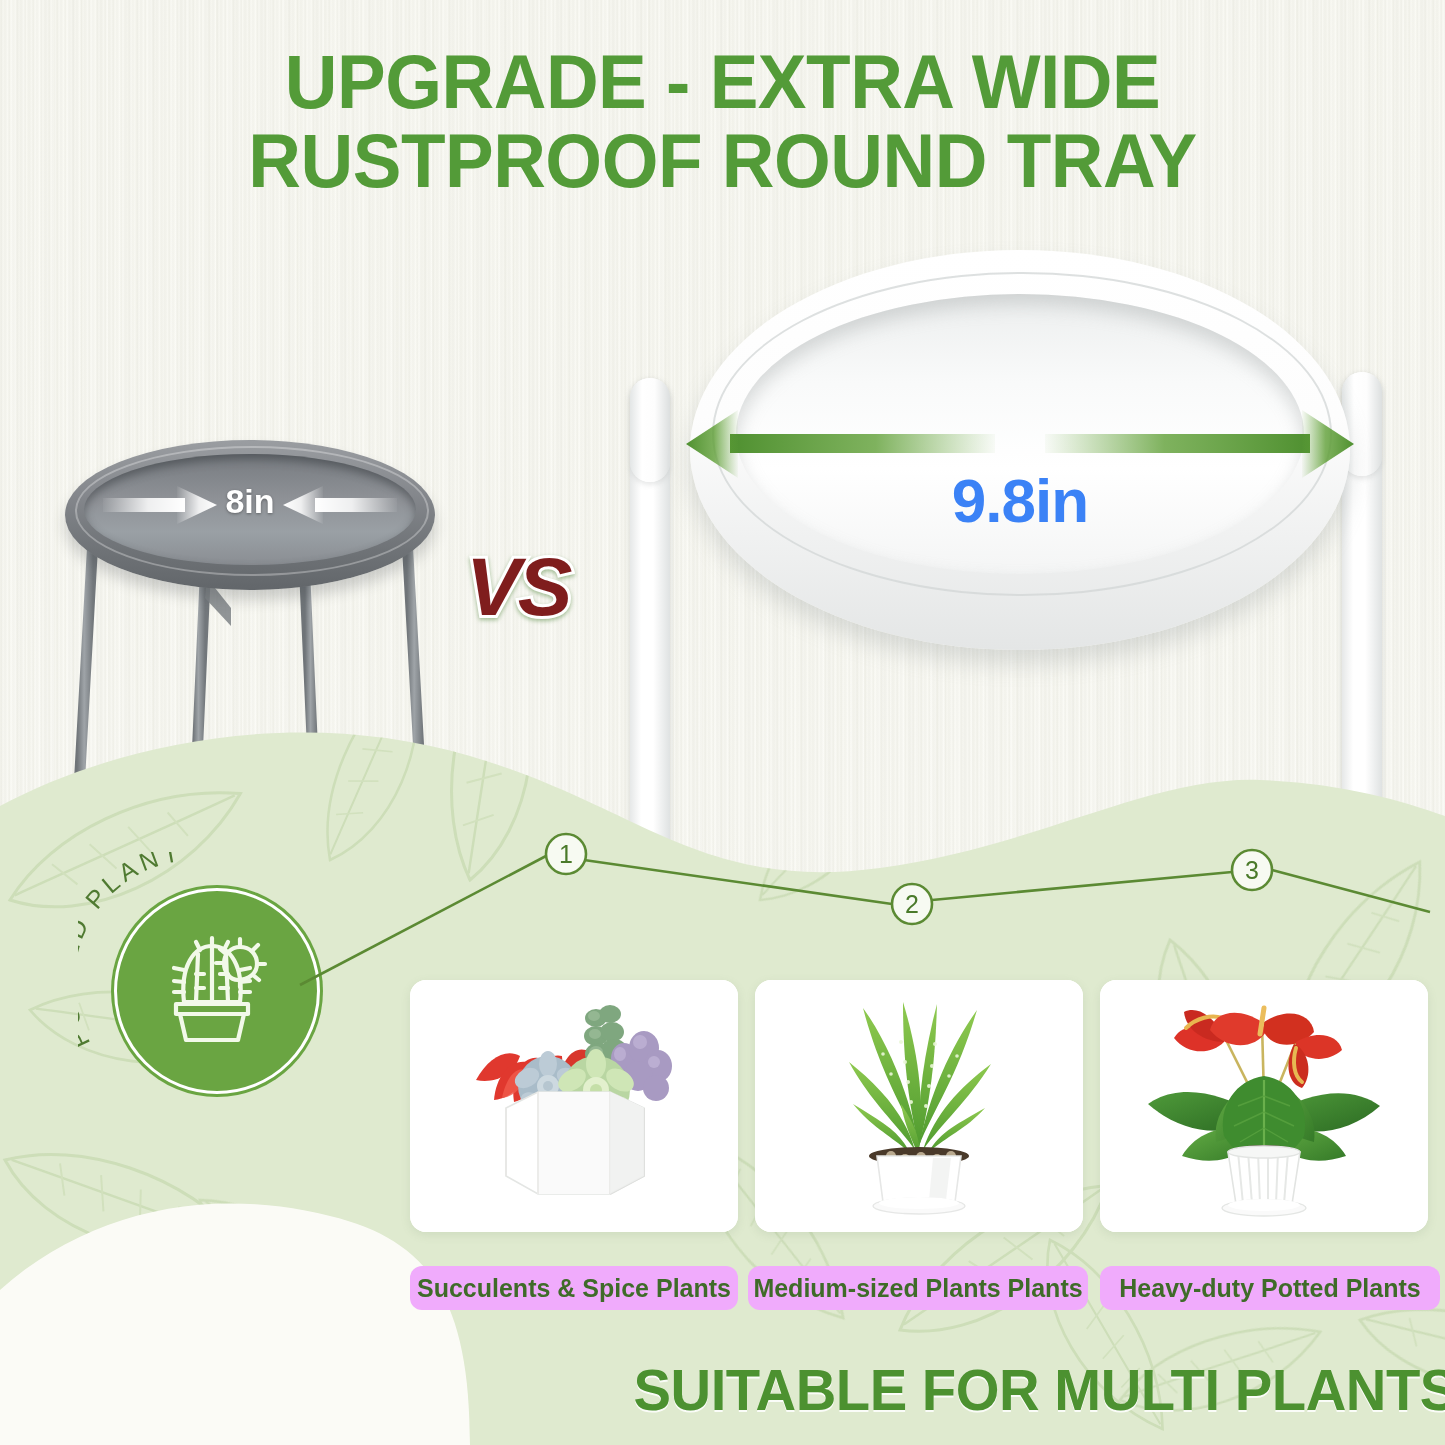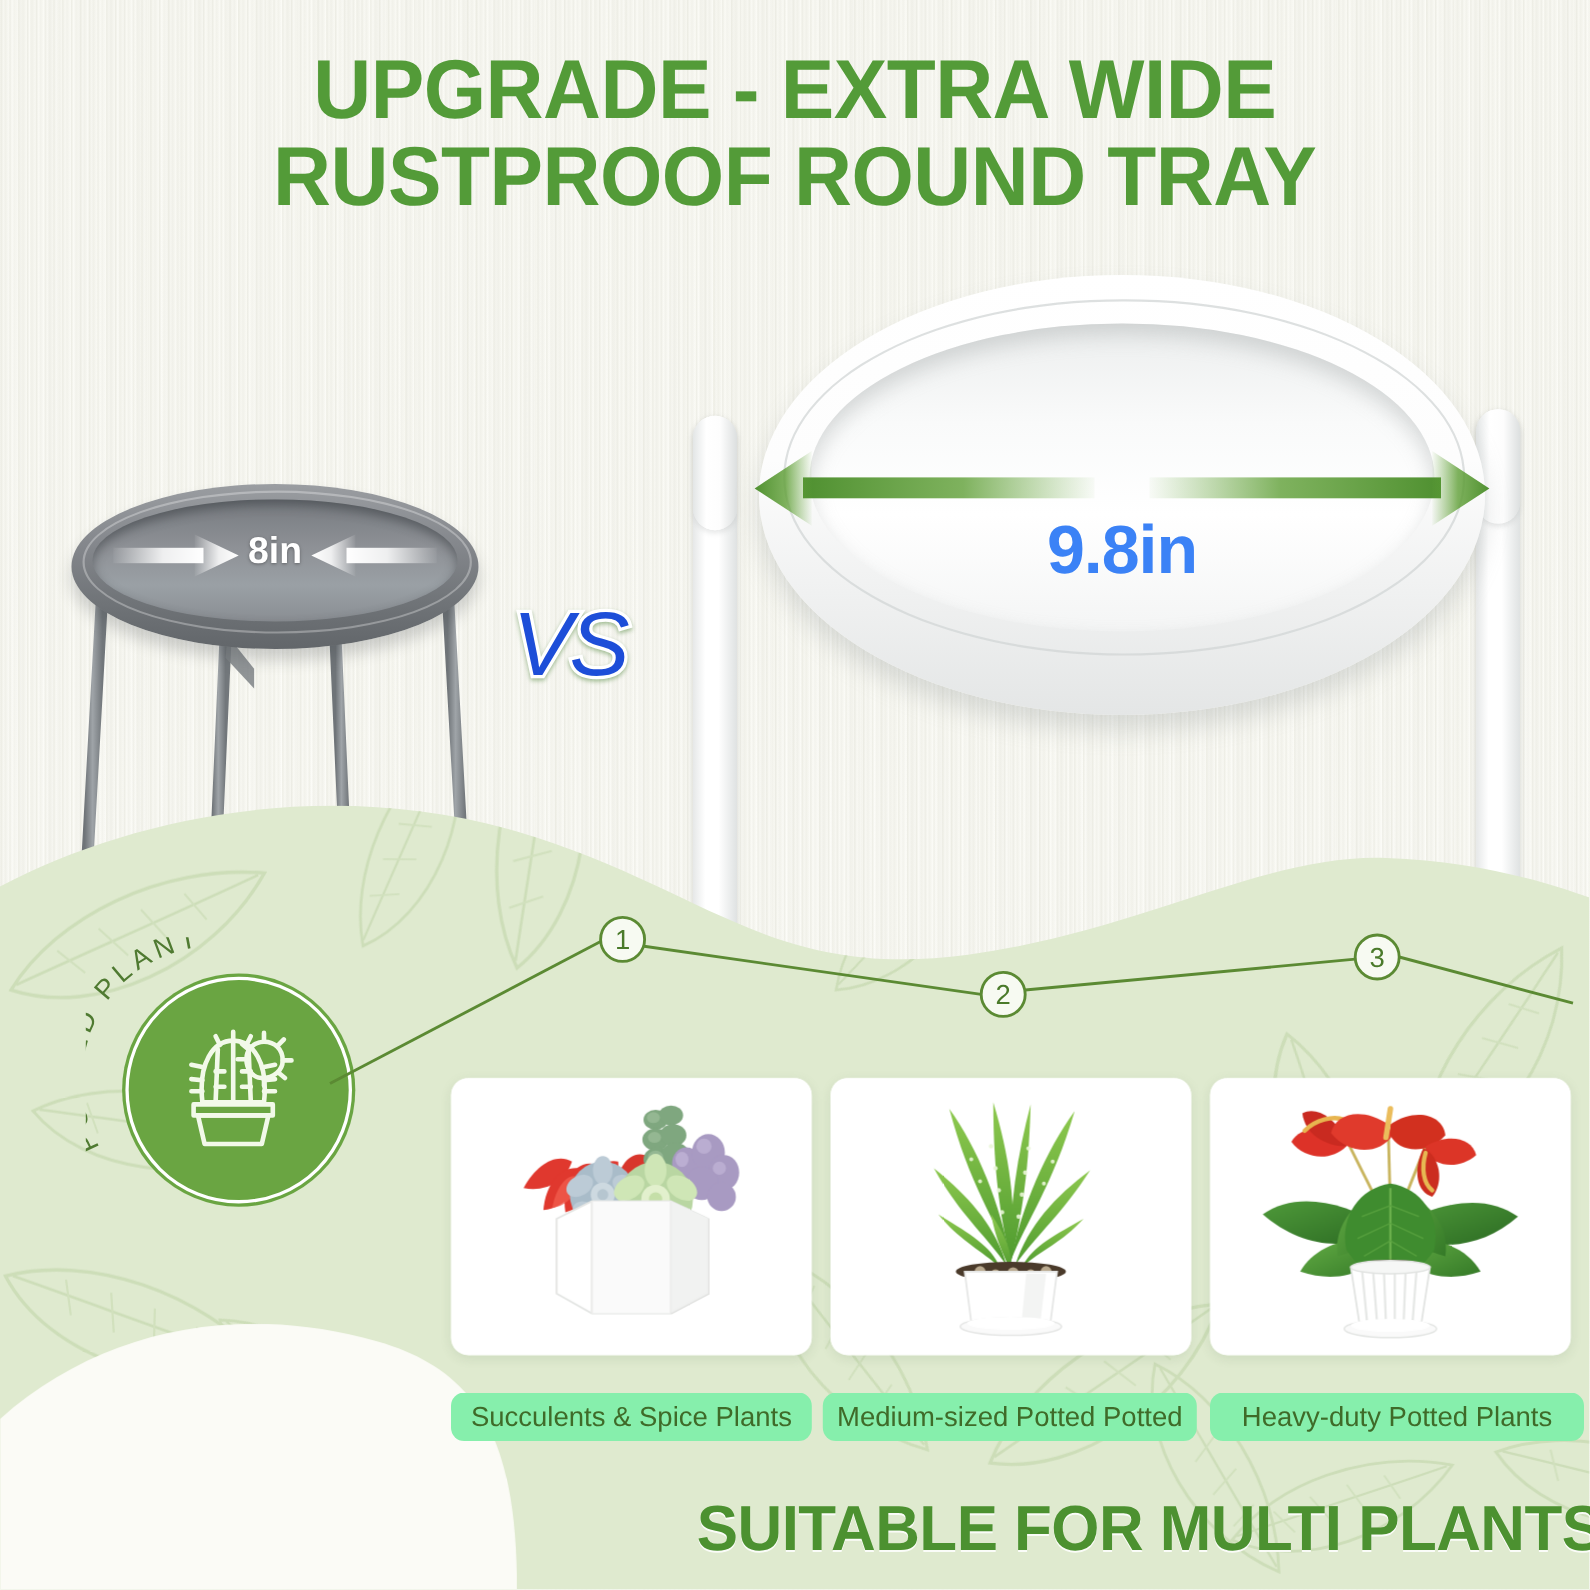--- a/index.html
+++ b/index.html
@@ -65,22 +65,22 @@
   .gray-arrows{position:absolute;left:0;top:22px;width:370px;height:100px;}
   .dim-label-gray{
     position:absolute;left:0;top:42px;width:370px;text-align:center;
     color:#ffffff;font-size:34px;font-weight:bold;
     text-shadow:0 1px 3px rgba(0,0,0,0.35);
   }
 
   
   .vs-badge{
     position:absolute;left:466px;top:540px;
-    font-size:82px;font-style:italic;font-weight:normal;
-    color:#1d4ed8;
+    font-size:82px;font-style:italic;font-weight:bold;
+    color:#7f1d1d;
     -webkit-text-stroke:6px #ffffff;
     paint-order:stroke fill;
     letter-spacing:-3px;
     filter:drop-shadow(0 2px 2px rgba(90,140,70,0.55));
   }
 
   
   .white-unit{position:absolute;left:612px;top:240px;width:820px;height:620px;}
   .leg{
     position:absolute;width:40px;
@@ -144,24 +144,25 @@
     overflow:hidden;
   }
   .card.c1{left:410px;top:980px;}
   .card.c2{left:755px;top:980px;}
   .card.c3{left:1100px;top:980px;}
   .card svg{display:block;width:100%;height:100%;}
 
   
   .pill{
     position:absolute;height:44px;border-radius:12px;
-    background:#86efac;
+    background:#f0abfc;
     display:flex;align-items:center;justify-content:center;
     color:#3f6b29;font-size:25px;white-space:nowrap;padding:0 16px;
     box-sizing:border-box;
+    font-weight:bold;
   }
   .pill.p1{left:410px;top:1266px;width:328px;}
   .pill.p2{left:748px;top:1266px;width:340px;}
   .pill.p3{left:1100px;top:1266px;width:340px;}
 
   
   .bottom-head{
     position:absolute;right:34px;top:1356px;
     font-size:58px;font-weight:bold;color:#4c9130;
     letter-spacing:-0.5px;transform:scaleX(0.97);transform-origin:right center;
@@ -599,18 +600,18 @@
           <path d="M188 172 L 184 224"></path>
       </g>
       <ellipse cx="164" cy="172" rx="36" ry="6" fill="#f6f7f6" stroke="#e2e4e2" stroke-width="1.4"></ellipse>
 
       <ellipse cx="164" cy="228" rx="42" ry="8" fill="#fafafa" stroke="#e4e6e4" stroke-width="1.4"></ellipse>
       <ellipse cx="164" cy="225" rx="36" ry="6" fill="#ffffff"></ellipse>
     </svg>
   </div>
 
   <div class="pill p1">Succulents &amp; Spice Plants</div>
-  <div class="pill p2">Medium-sized Potted Potted</div>
+  <div class="pill p2">Medium-sized Plants Plants</div>
   <div class="pill p3">Heavy-duty Potted Plants</div>
 
   <div class="bottom-head">SUITABLE FOR MULTI PLANTS</div>
 
 </div>
 
 </body></html>

